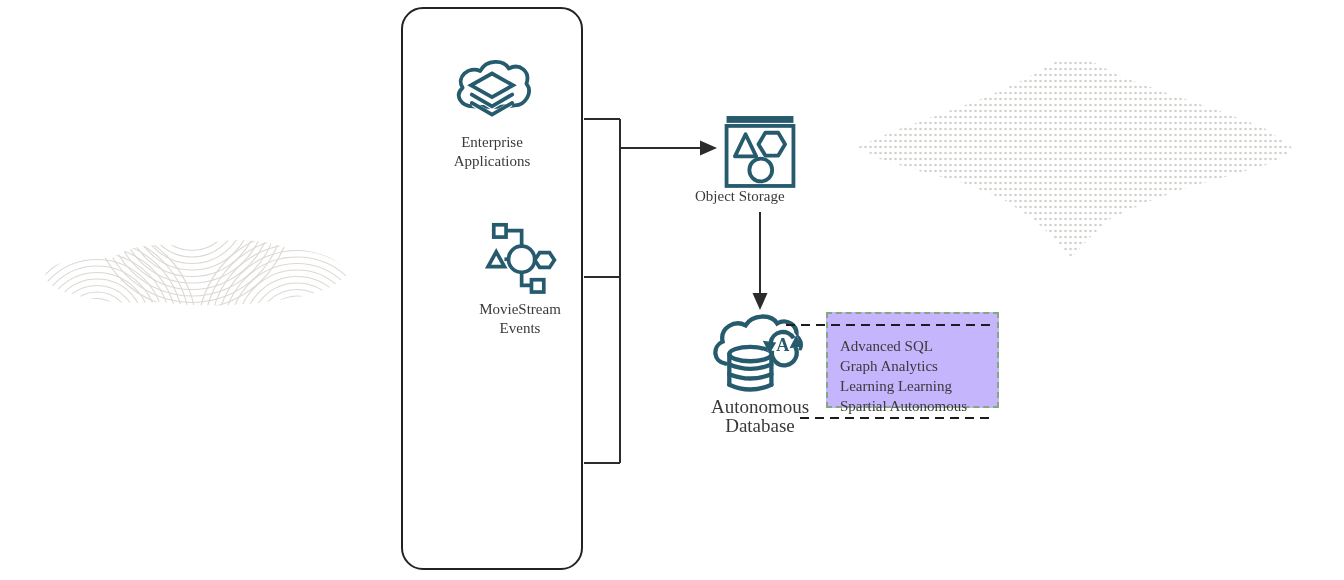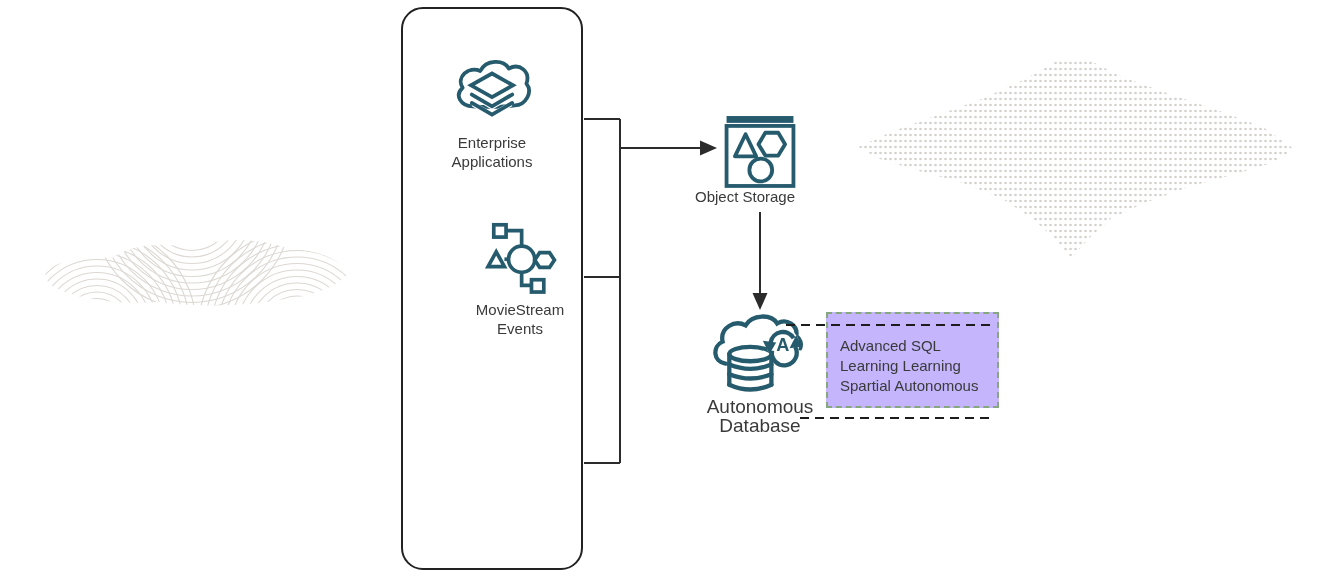--- a/index.html
+++ b/index.html
@@ -1,17 +1,17 @@
 <!DOCTYPE html>
 <html><head>
 <meta charset="utf-8">
 <style>
   html,body{margin:0;padding:0;background:#fff;}
   #stage{position:relative;width:1344px;height:580px;background:#fff;overflow:hidden;
-         font-family:Liberation Sans, sans-serif;color:#3a3a3a;}
+         font-family:Liberation Serif, serif;color:#3a3a3a;}
 
   
   .texture{position:absolute;pointer-events:none;}
   #right-dots{left:858px;top:60px;width:436px;height:198px;
     background-image:radial-gradient(#cdcac5 1px,transparent 1.3px);
     background-size:5px 6px;opacity:.85;
     clip-path:polygon(46% 0,53% 0,60% 8%,70% 16%,82% 25%,93% 34%,100% 45%,95% 52%,86% 58%,76% 64%,66% 72%,58% 80%,53% 90%,49% 100%,45% 90%,40% 80%,33% 70%,24% 62%,14% 56%,5% 50%,0 44%,8% 36%,18% 28%,28% 20%,38% 10%);}
   #left-arcs{left:42px;top:228px;width:312px;height:82px;}
 
   
@@ -163,20 +163,21 @@
     <path d="M64.7 40.5 A13 13 0 1 0 88.8 36.3" fill="none" stroke="#265b6d" stroke-width="4.5"></path>
     <polygon points="62,44 55,30 69,32" fill="#265b6d"></polygon>
     <polygon points="90,24 83,38 96,36" fill="#265b6d"></polygon>
     <text x="76" y="41" text-anchor="middle" font-size="19" font-weight="bold" fill="#265b6d">A</text>
   </svg>
   <div id="autonomous-label" class="abs">Autonomous
 Database</div>
 
   <div id="capabilities-box">
     <div class="cap-line">Advanced SQL</div>
+    <div class="cap-line">Graph Analytics</div>
     <div class="cap-line">Learning Learning</div>
     <div class="cap-line">Spartial Autonomous</div>
   </div>
 
   <svg id="connectors" width="1344" height="580" viewBox="0 0 1344 580">
     <g stroke="#2b2b2b" stroke-width="2" fill="none">
       <path d="M584 119 H620"></path>
       <path d="M584 277 H620"></path>
       <path d="M584 463 H620"></path>
       <path d="M620 119 V463"></path>

